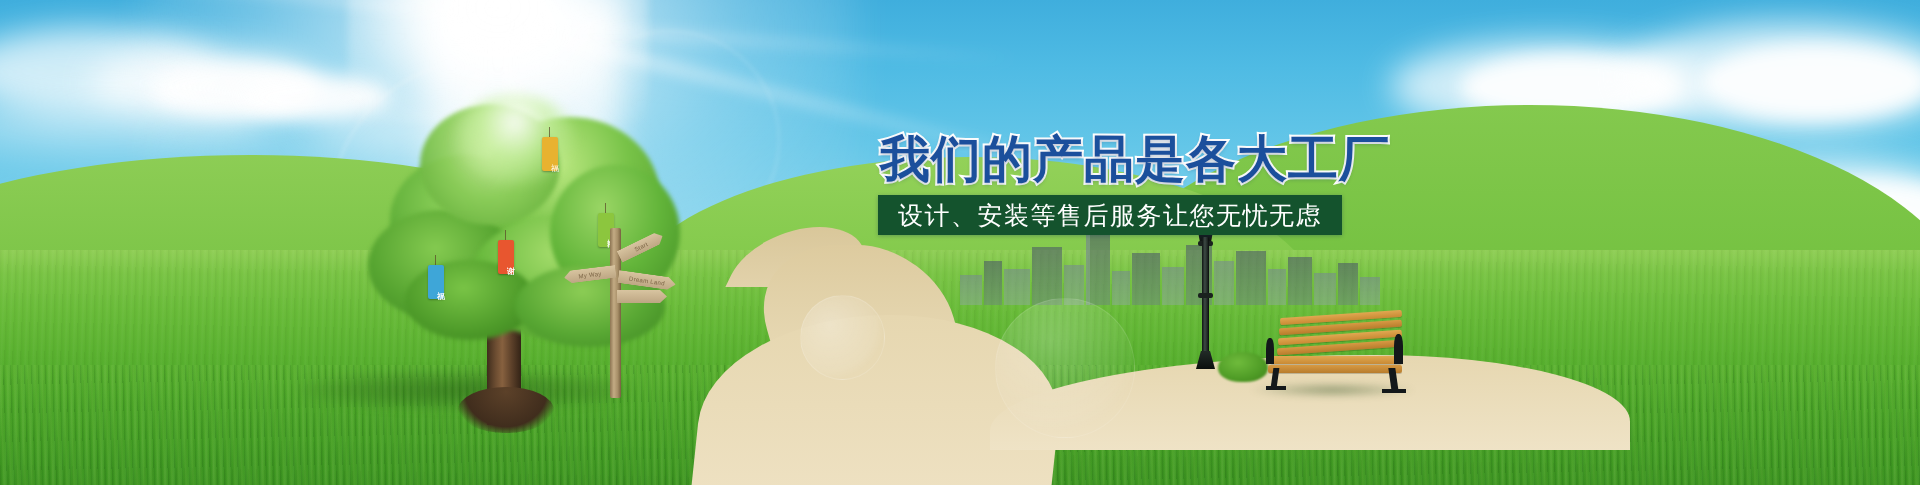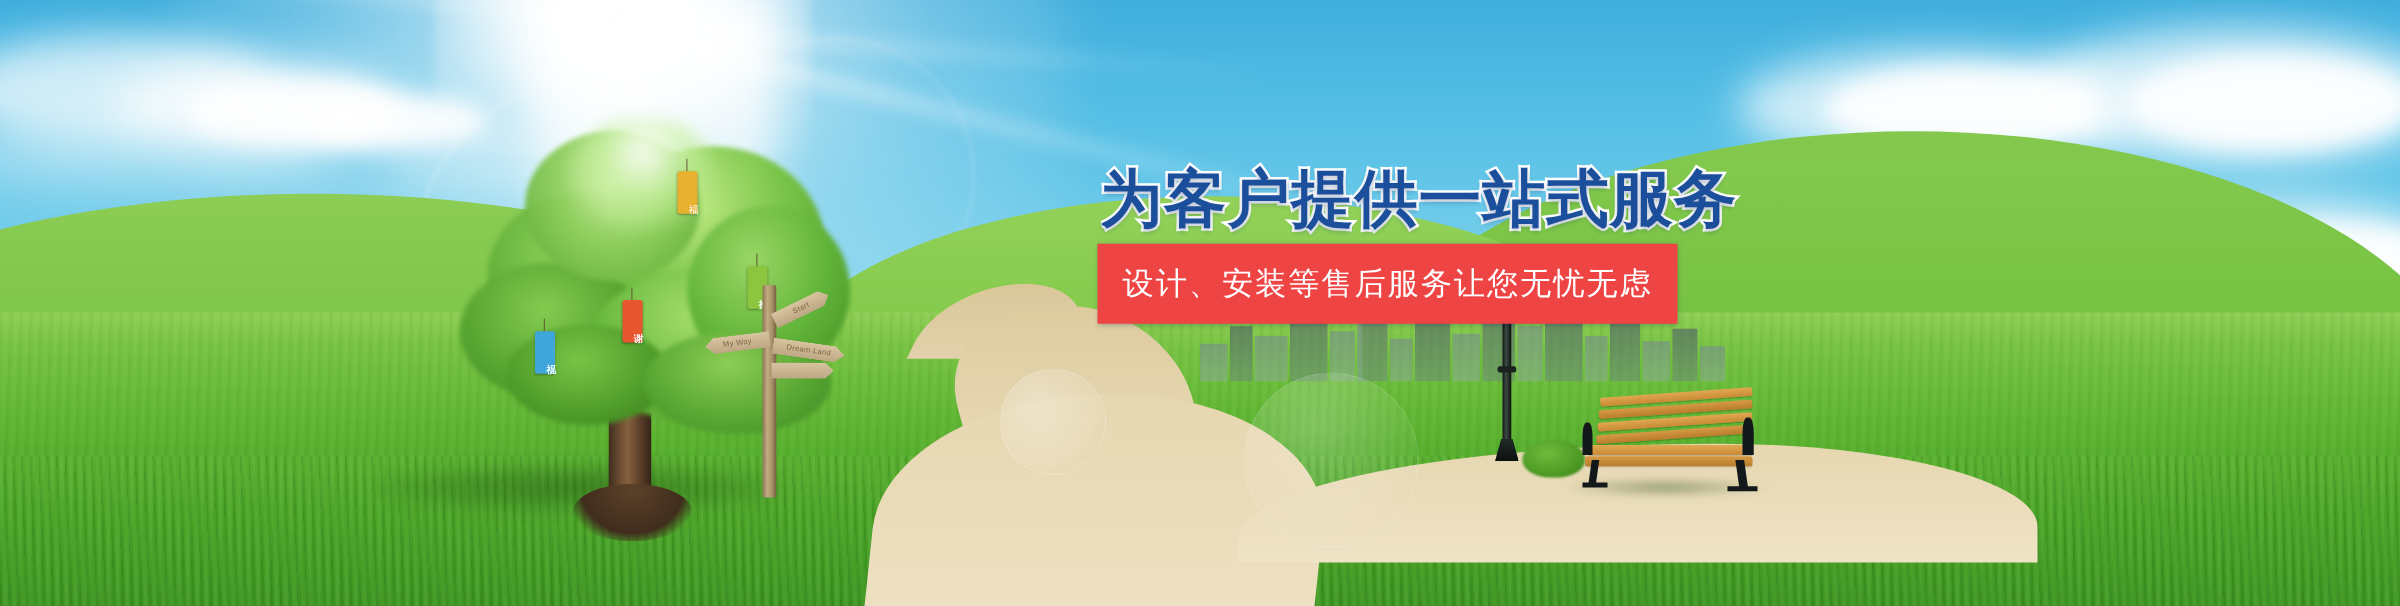--- a/index.html
+++ b/index.html
@@ -296,25 +296,25 @@
     color:#1b4f9c;
     letter-spacing:1px;
     -webkit-text-stroke:4px #ffffff;
     paint-order:stroke fill;
     text-shadow:0 2px 4px rgba(10,40,90,.28);
     white-space:nowrap;
   }
 
   .tagbar{
     position:absolute;
-    background:#ef4444;
+    background:#14532d;
     color:#ffffff;
     font-size:25px;
     line-height:40px;
-    padding:12px 20px;
+    padding:0 20px;
     white-space:nowrap;
     letter-spacing:1.5px;
     box-shadow:0 1px 4px rgba(0,30,80,.28);
   }
   .tagbar-1{ left:878px; top:195px; }
   .tagbar-2{ left:878px; top:227px; }
 
   
   .bokeh{
     position:absolute; left:800px; top:295px;
@@ -502,20 +502,20 @@
     <div class="bench-arm" style="left:136px; top:22px; width:9px;  height:30px;"></div>
     <div class="bench-leg" style="left:14px;  top:56px; width:6px; height:20px; transform:skewX(-8deg);"></div>
     <div class="bench-leg" style="left:132px; top:56px; width:7px; height:24px; transform:skewX(8deg);"></div>
     <div class="bench-leg" style="left:8px;   top:74px; width:20px; height:4px;"></div>
     <div class="bench-leg" style="left:124px; top:77px; width:24px; height:4px;"></div>
   </div>
 
   <div class="copy">
 
 
-    <div class="headline-2">为客户提供一站式服务</div>
+    <div class="headline-2">我们的产品是各大工厂</div>
 
     <div class="tagbar tagbar-1">设计、安装等售后服务让您无忧无虑</div>
 
 
   </div>
 
 </div>
 
 </body></html>

